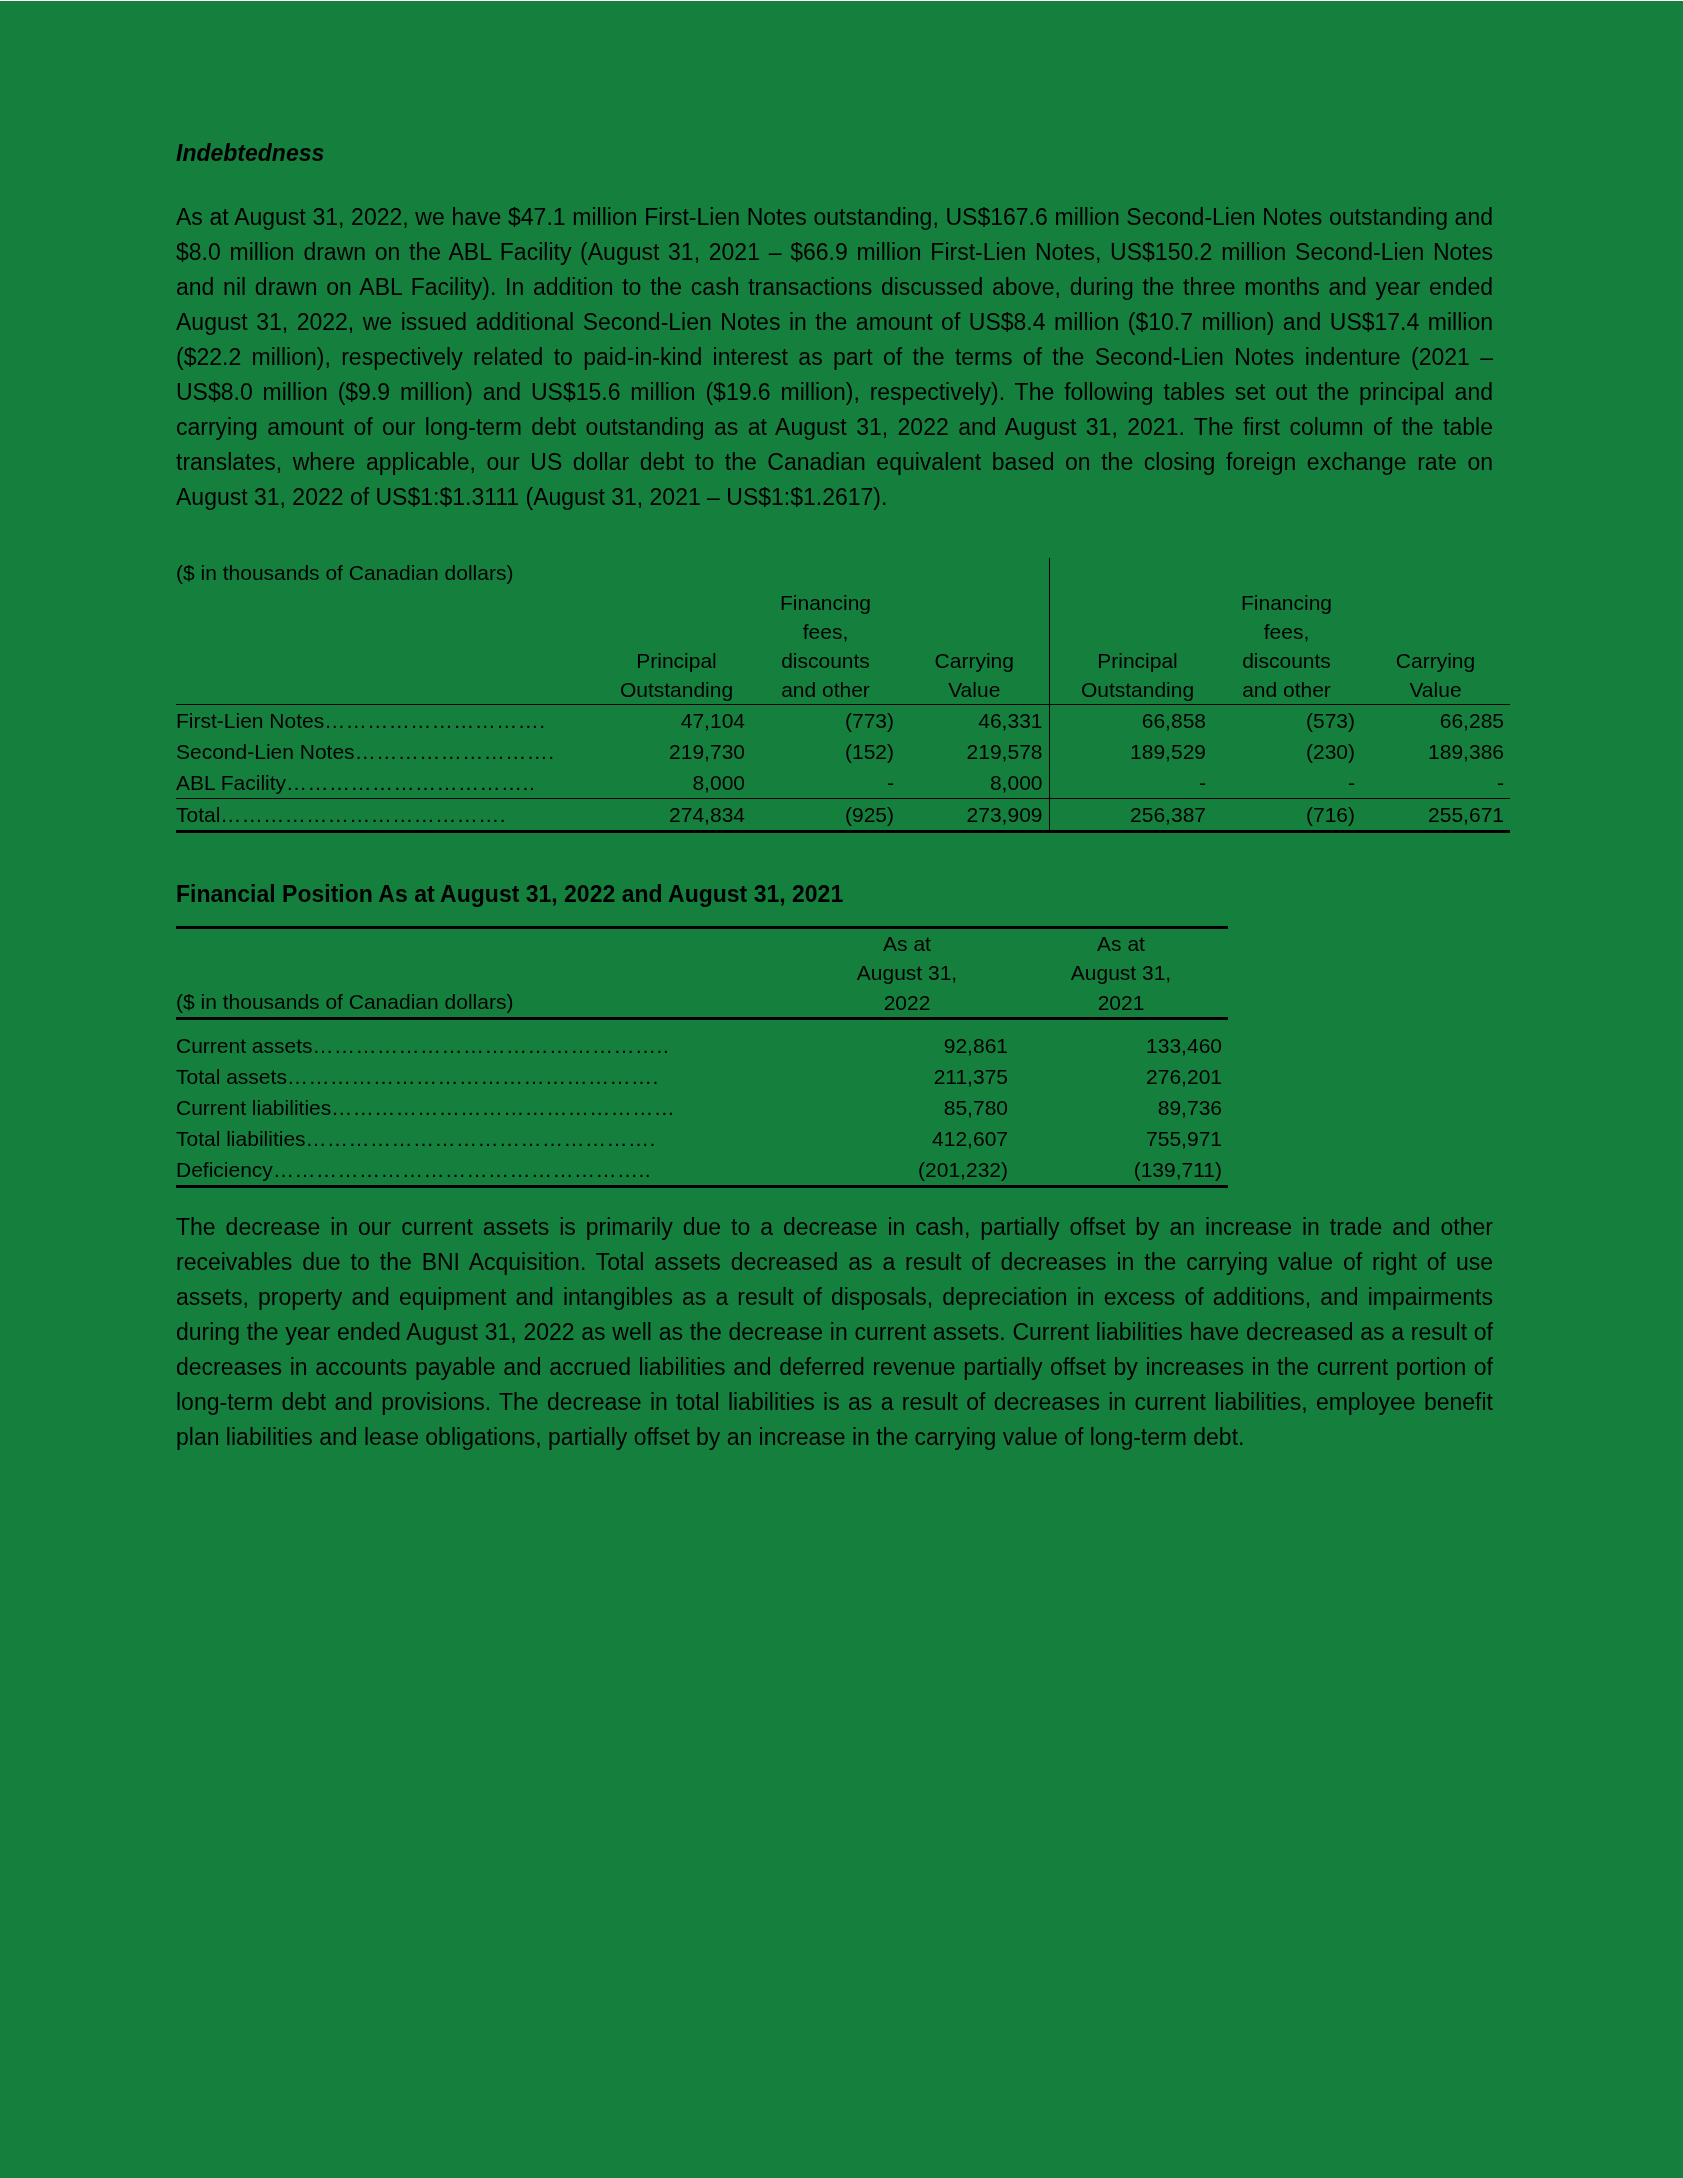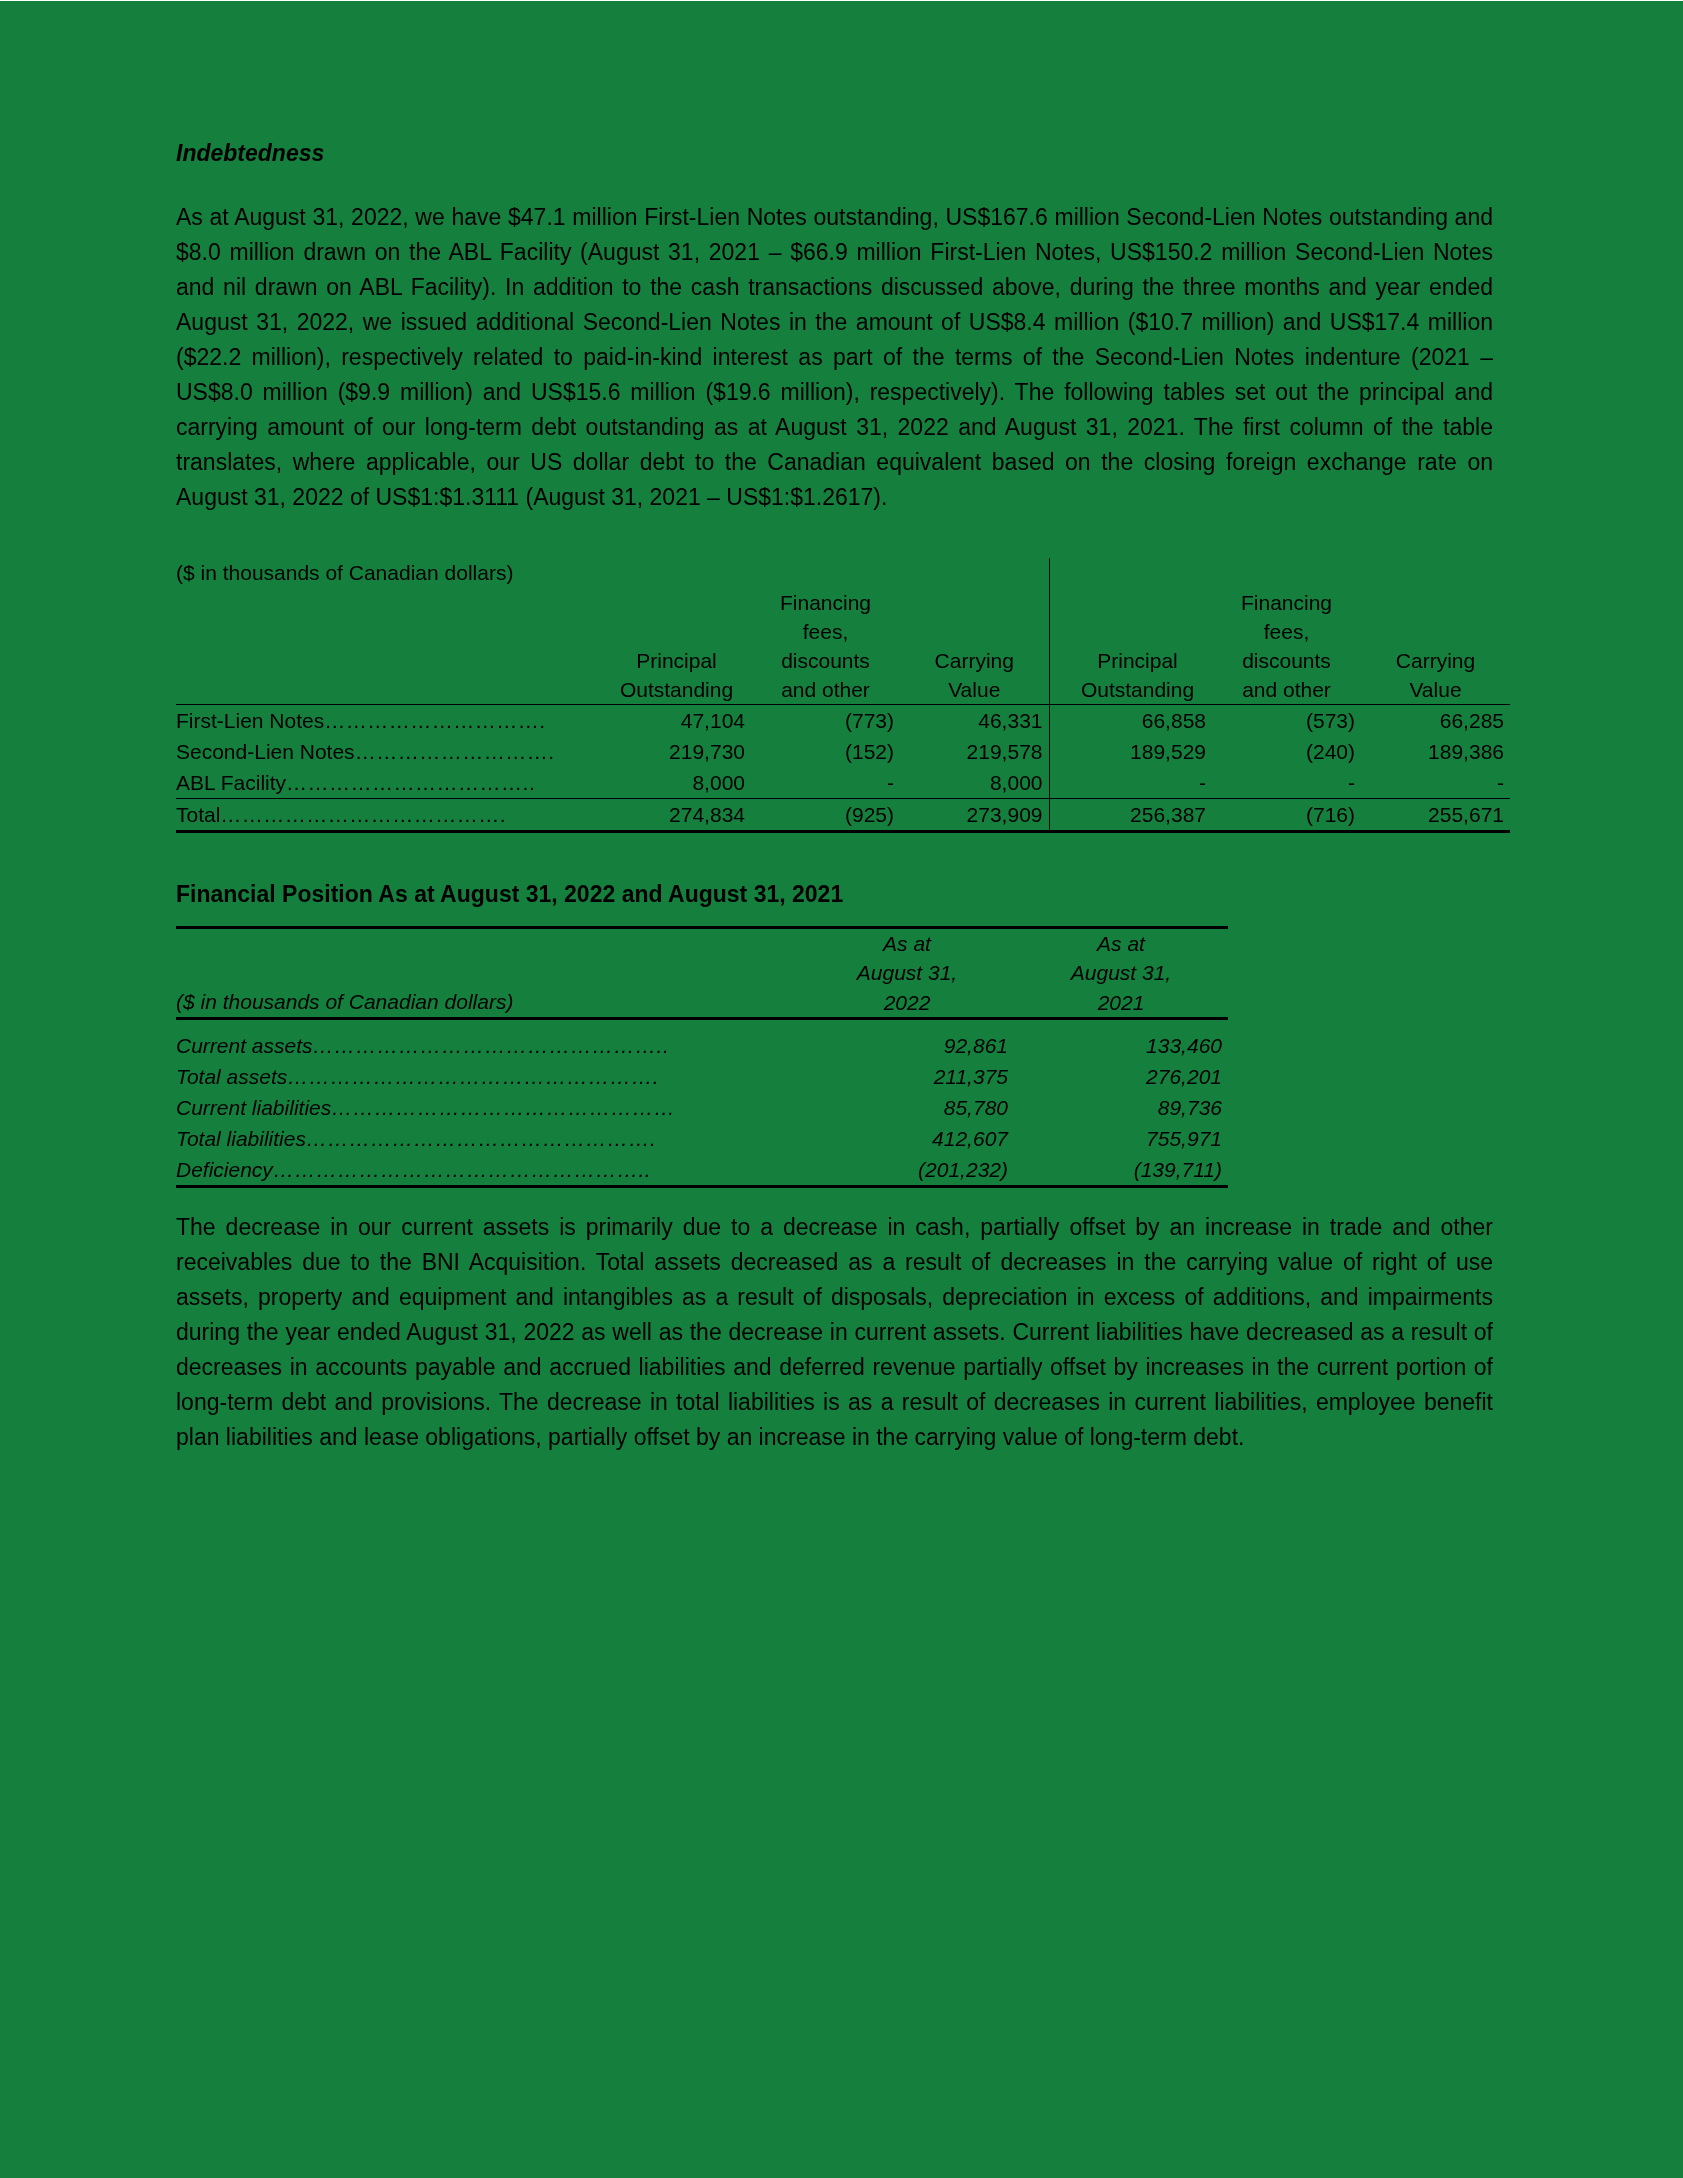--- a/index.html
+++ b/index.html
@@ -105,21 +105,21 @@
   #table-indebtedness col.c-label { width: 426px; }
   #table-indebtedness col.c-n1 { width: 149px; }
   #table-indebtedness col.c-n2 { width: 149px; }
   #table-indebtedness col.c-n3 { width: 149px; }
   #table-indebtedness col.c-g  { width: 14px; }
   #table-indebtedness col.c-n4 { width: 149px; }
   #table-indebtedness col.c-n5 { width: 149px; }
   #table-indebtedness col.c-n6 { width: 149px; }
 
   
-  #table-position { width: 1051px; font-style: italic; }
+  #table-position { width: 1051px; }
   #table-position col.c-label { width: 624px; }
   #table-position col.c-n1 { width: 214px; }
   #table-position col.c-n2 { width: 214px; }
 
   .page-number {
     position: absolute;
     left: 0;
     right: 0;
     top: 2057px;
     text-align: center;
@@ -220,21 +220,21 @@
           <td class="num">66,285</td>
         </tr>
 
         <tr>
           <td class="lbl"><span>Second-Lien Notes</span><span class="leader">……………………….</span></td>
           <td class="num">219,730</td>
           <td class="num">(152)</td>
           <td class="num">219,578</td>
           <td class="vline-l"></td>
           <td class="num">189,529</td>
-          <td class="num">(240)</td>
+          <td class="num">(230)</td>
           <td class="num">189,386</td>
         </tr>
 
         <tr>
           <td class="lbl rule-bot-thin"><span>ABL Facility</span><span class="leader">……………………………..</span></td>
           <td class="num rule-bot-thin">8,000</td>
           <td class="num rule-bot-thin">-</td>
           <td class="num rule-bot-thin">8,000</td>
           <td class="vline-l rule-bot-thin"></td>
           <td class="num rule-bot-thin">-</td>

